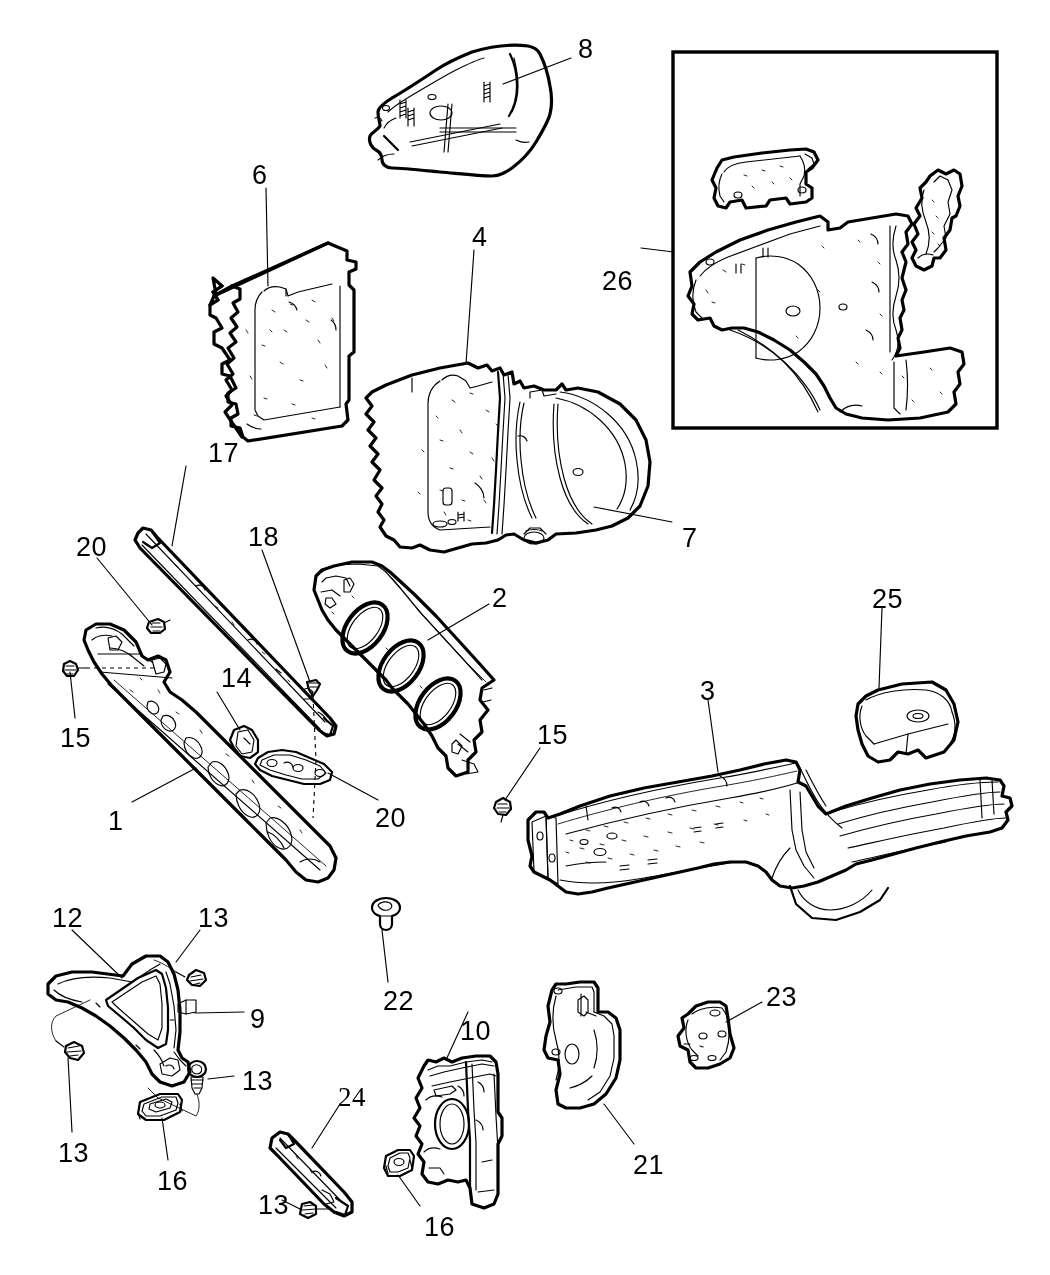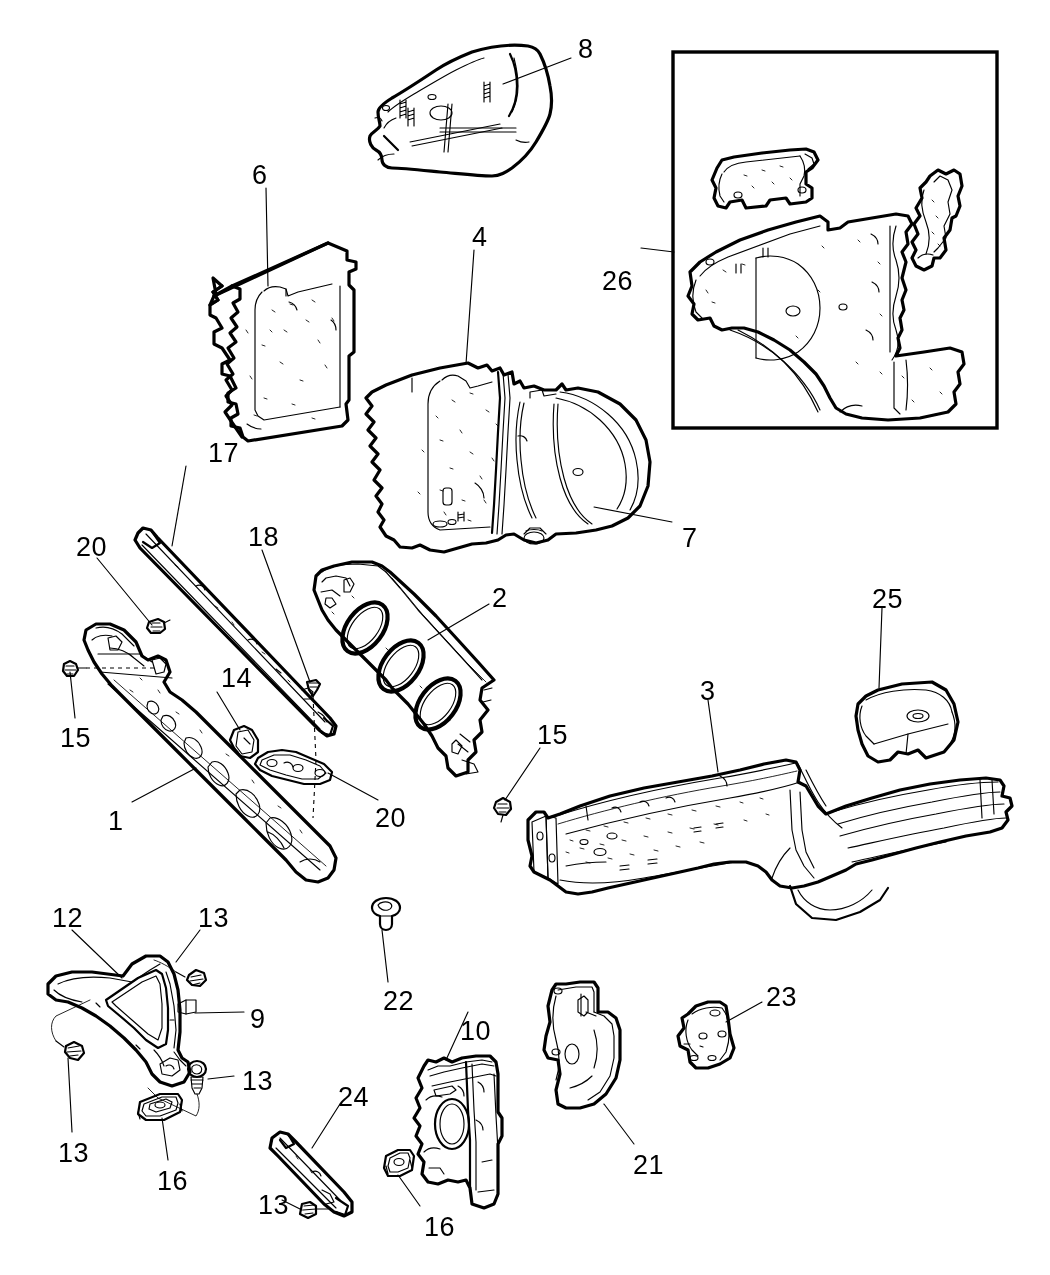--- a/index.html
+++ b/index.html
@@ -618,19 +618,19 @@
   <div class="callout-num" style="left:700px;top:678px;">3</div>
   <div class="callout-num" style="left:872px;top:586px;">25</div>
   <div class="callout-num" style="left:52px;top:905px;">12</div>
   <div class="callout-num" style="left:198px;top:905px;">13</div>
   <div class="callout-num" style="left:250px;top:1006px;">9</div>
   <div class="callout-num" style="left:242px;top:1068px;">13</div>
   <div class="callout-num" style="left:58px;top:1140px;">13</div>
   <div class="callout-num" style="left:157px;top:1168px;">16</div>
   <div class="callout-num" style="left:383px;top:988px;">22</div>
   <div class="callout-num" style="left:460px;top:990px;margin-top:28px;">10</div>
-  <div class="callout-num" style="left:338px;top:1084px;">24</div>
+  <div class="callout-num" style="left:338px;top:1084px;font-family:Liberation Serif, serif;">24</div>
   <div class="callout-num" style="left:258px;top:1192px;">13</div>
   <div class="callout-num" style="left:424px;top:1214px;">16</div>
   <div class="callout-num" style="left:633px;top:1152px;text-align:right;">21</div>
   <div class="callout-num" style="left:766px;top:984px;">23</div>
 
 </div>
 
 </body></html>

